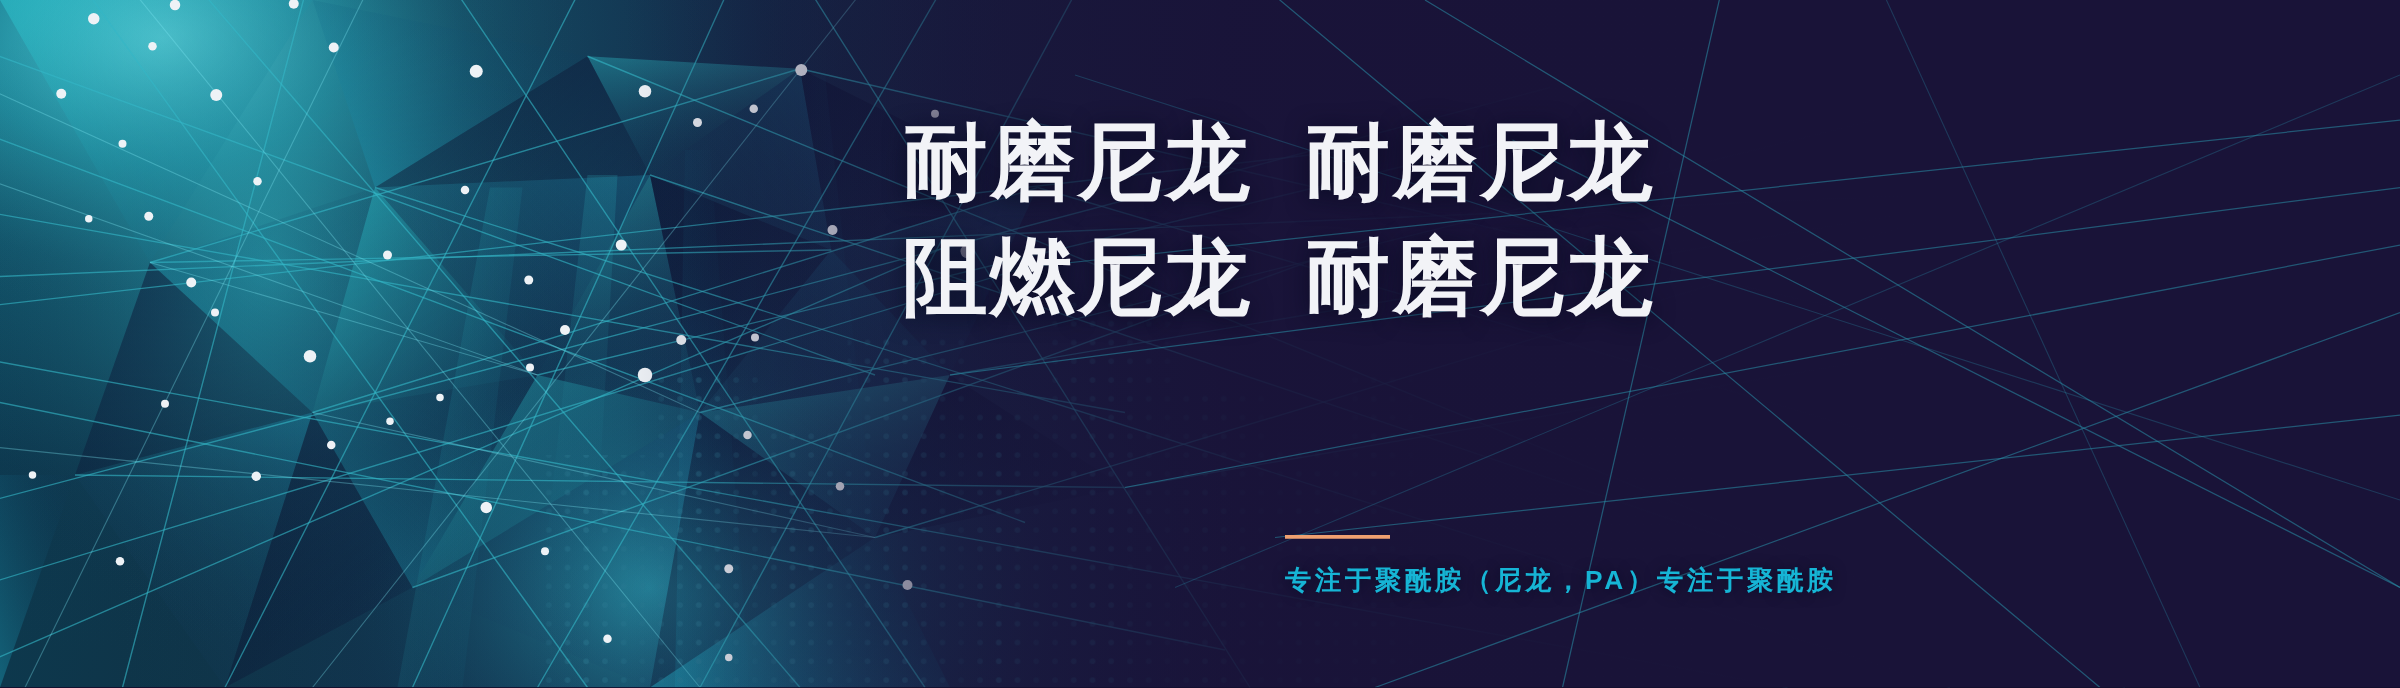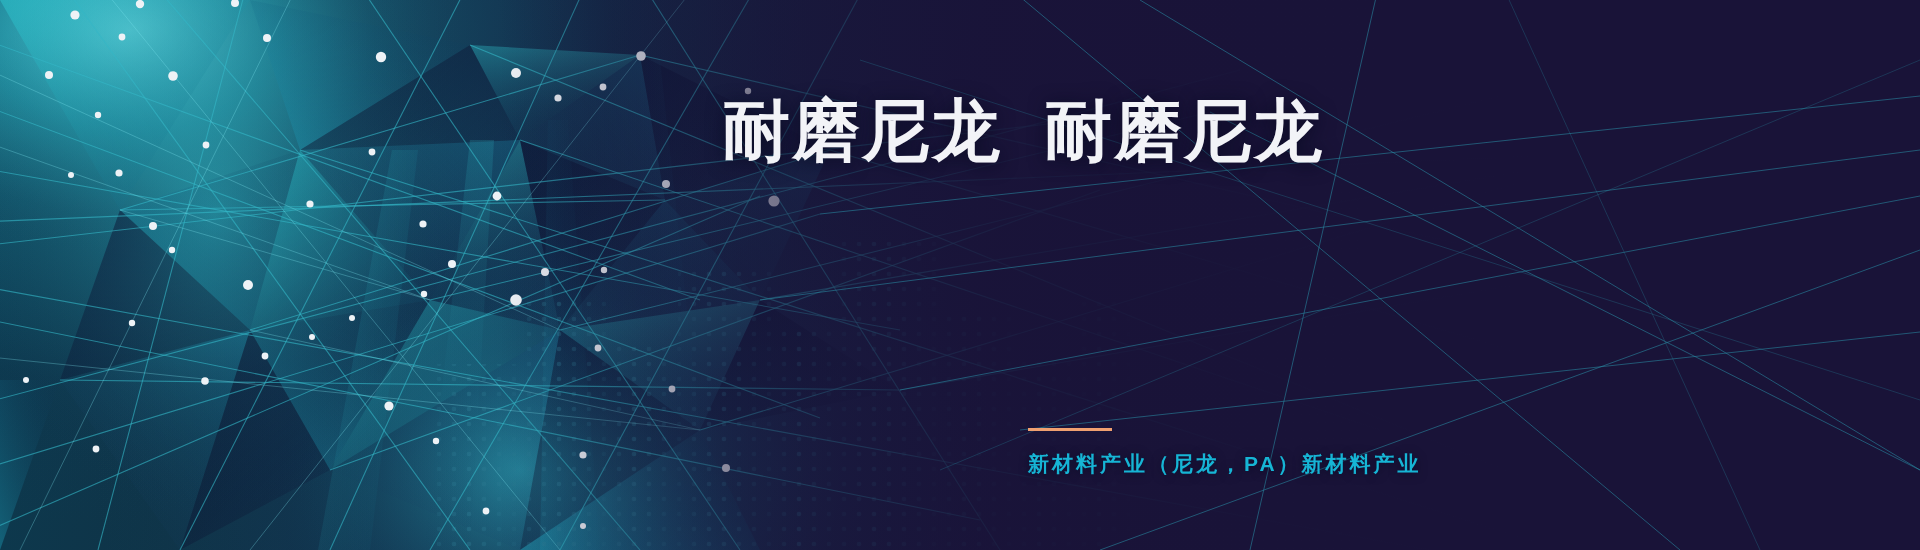--- a/index.html
+++ b/index.html
@@ -310,20 +310,23 @@
         <path d="M940,470 L1920,60"></path>
         <path d="M1500,-20 L1760,550"></path>
       </g>
     </svg>
   </div>
 
   <div class="copy">
     <div class="headline">
       <span>耐磨尼龙</span><span class="gap"></span><span>耐磨尼龙</span>
     </div>
+    <div class="headline">
+      <span>阻燃尼龙</span><span class="gap"></span><span>耐磨尼龙</span>
+    </div>
   </div>
 
   <div class="tag-wrap">
     <div class="rule"></div>
-    <div class="tagline">新材料产业（尼龙，PA）新材料产业</div>
+    <div class="tagline">专注于聚酰胺（尼龙，PA）专注于聚酰胺</div>
   </div>
 
 </div>
 
 </body></html>

